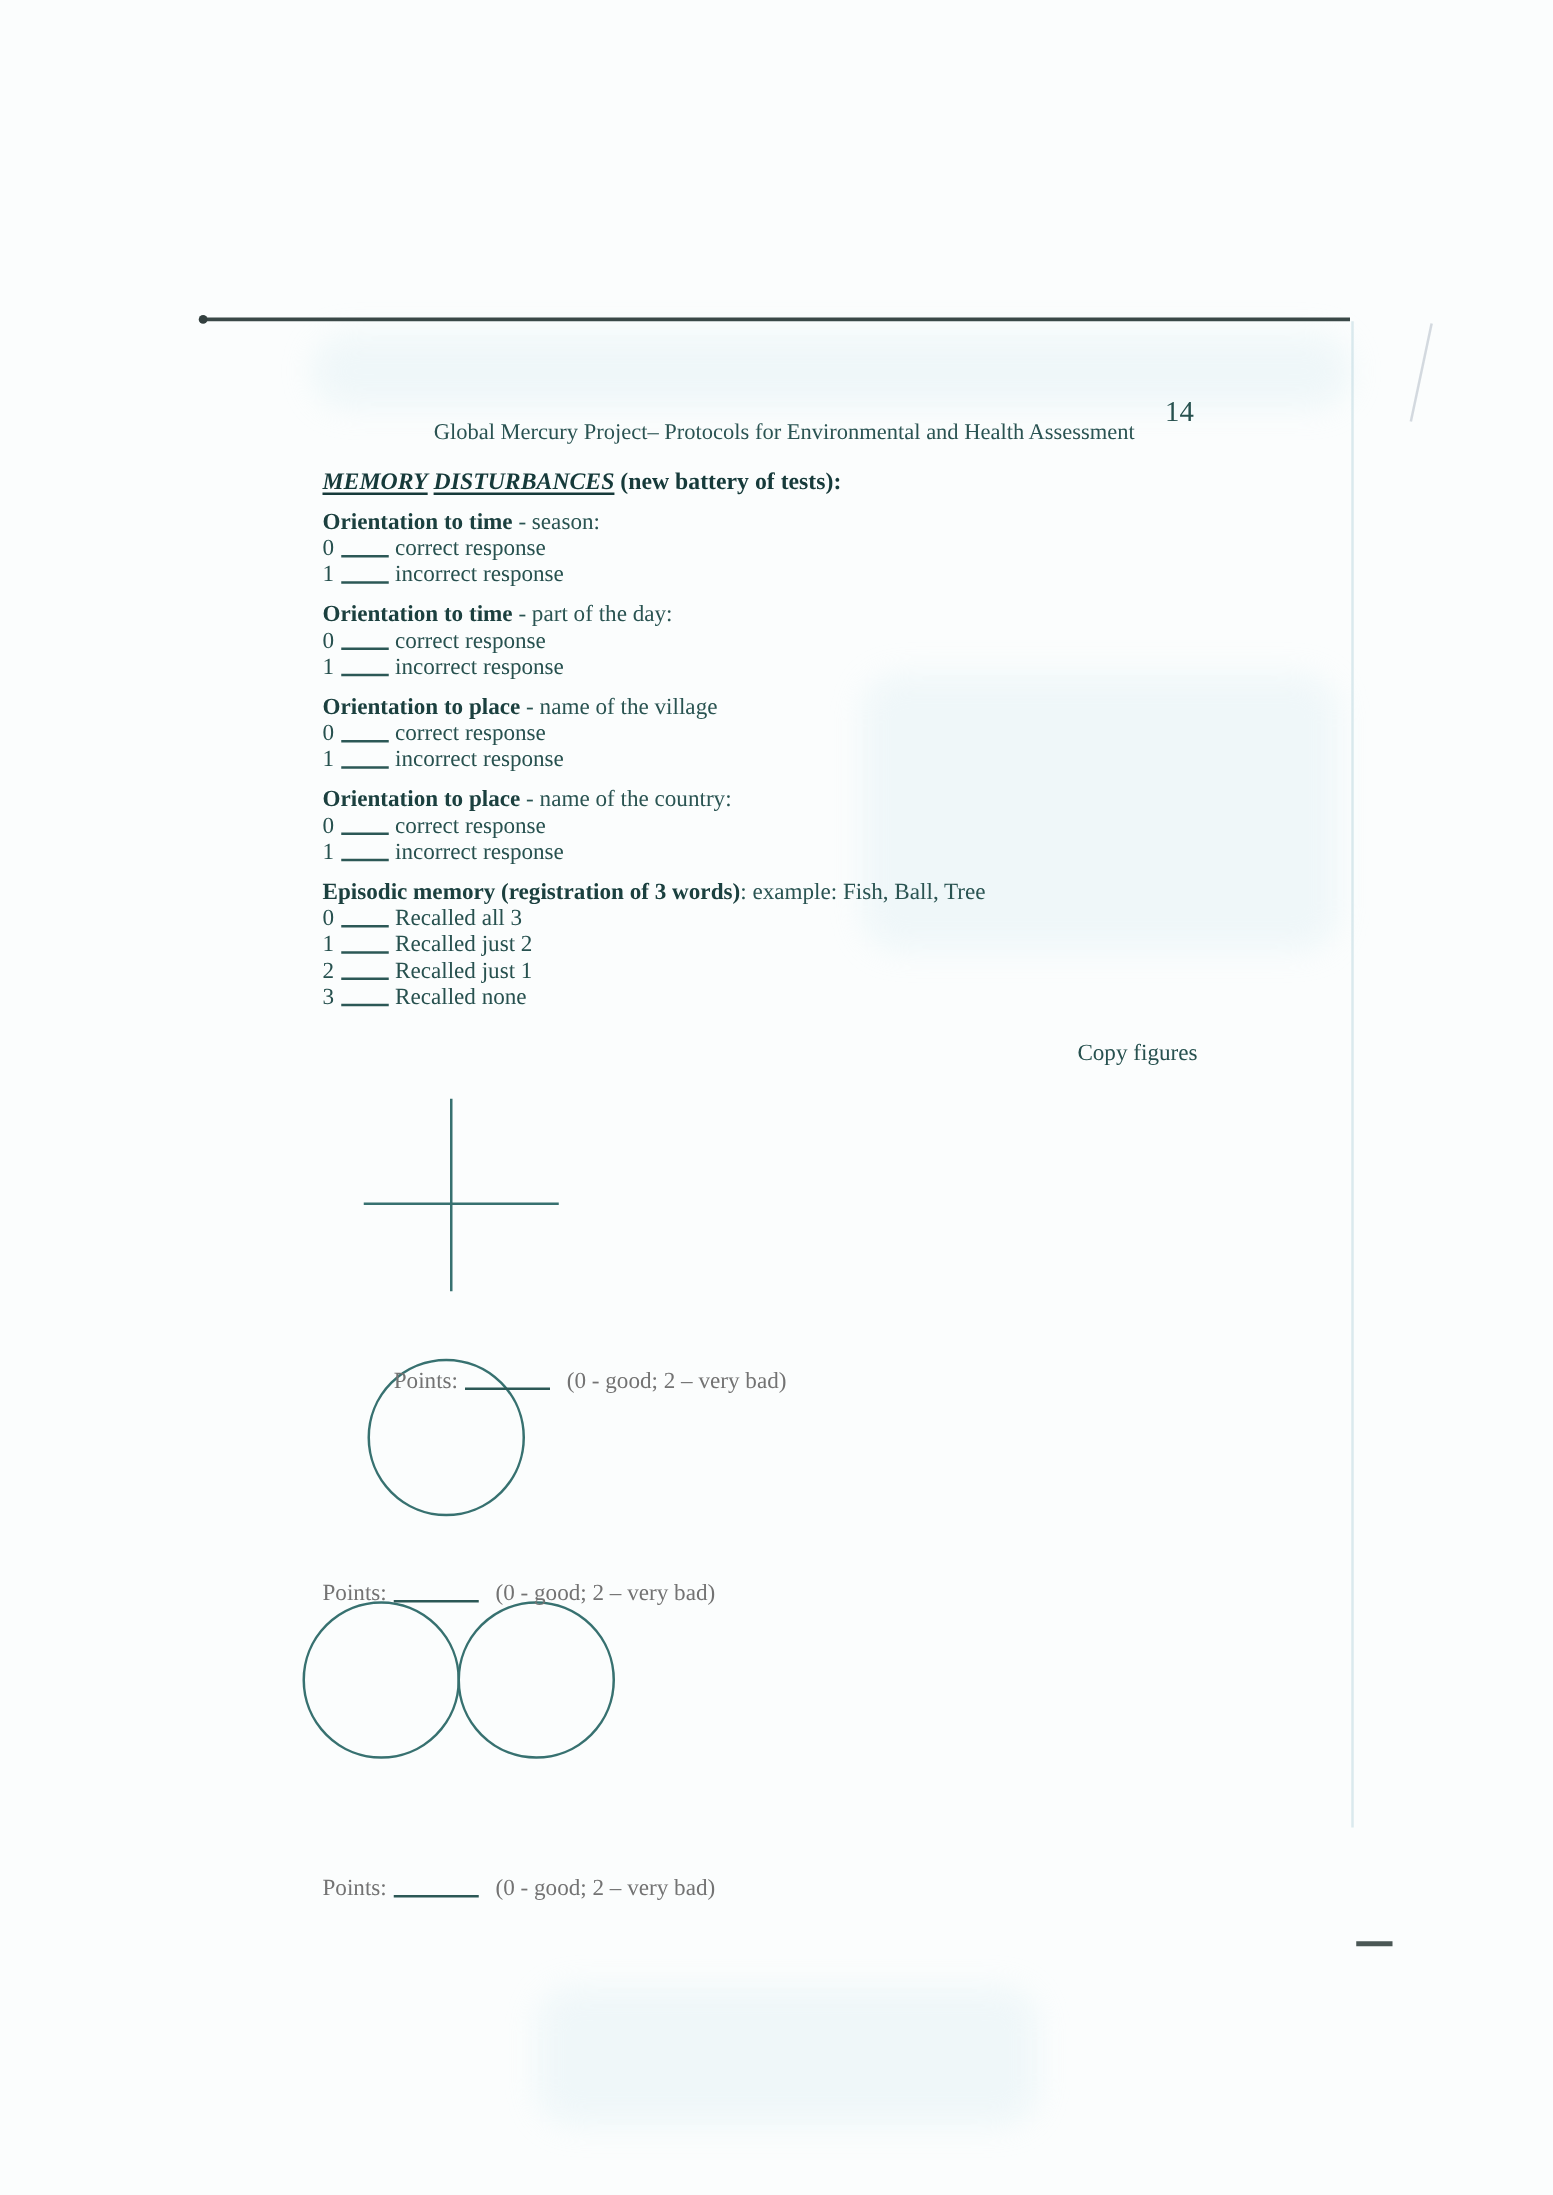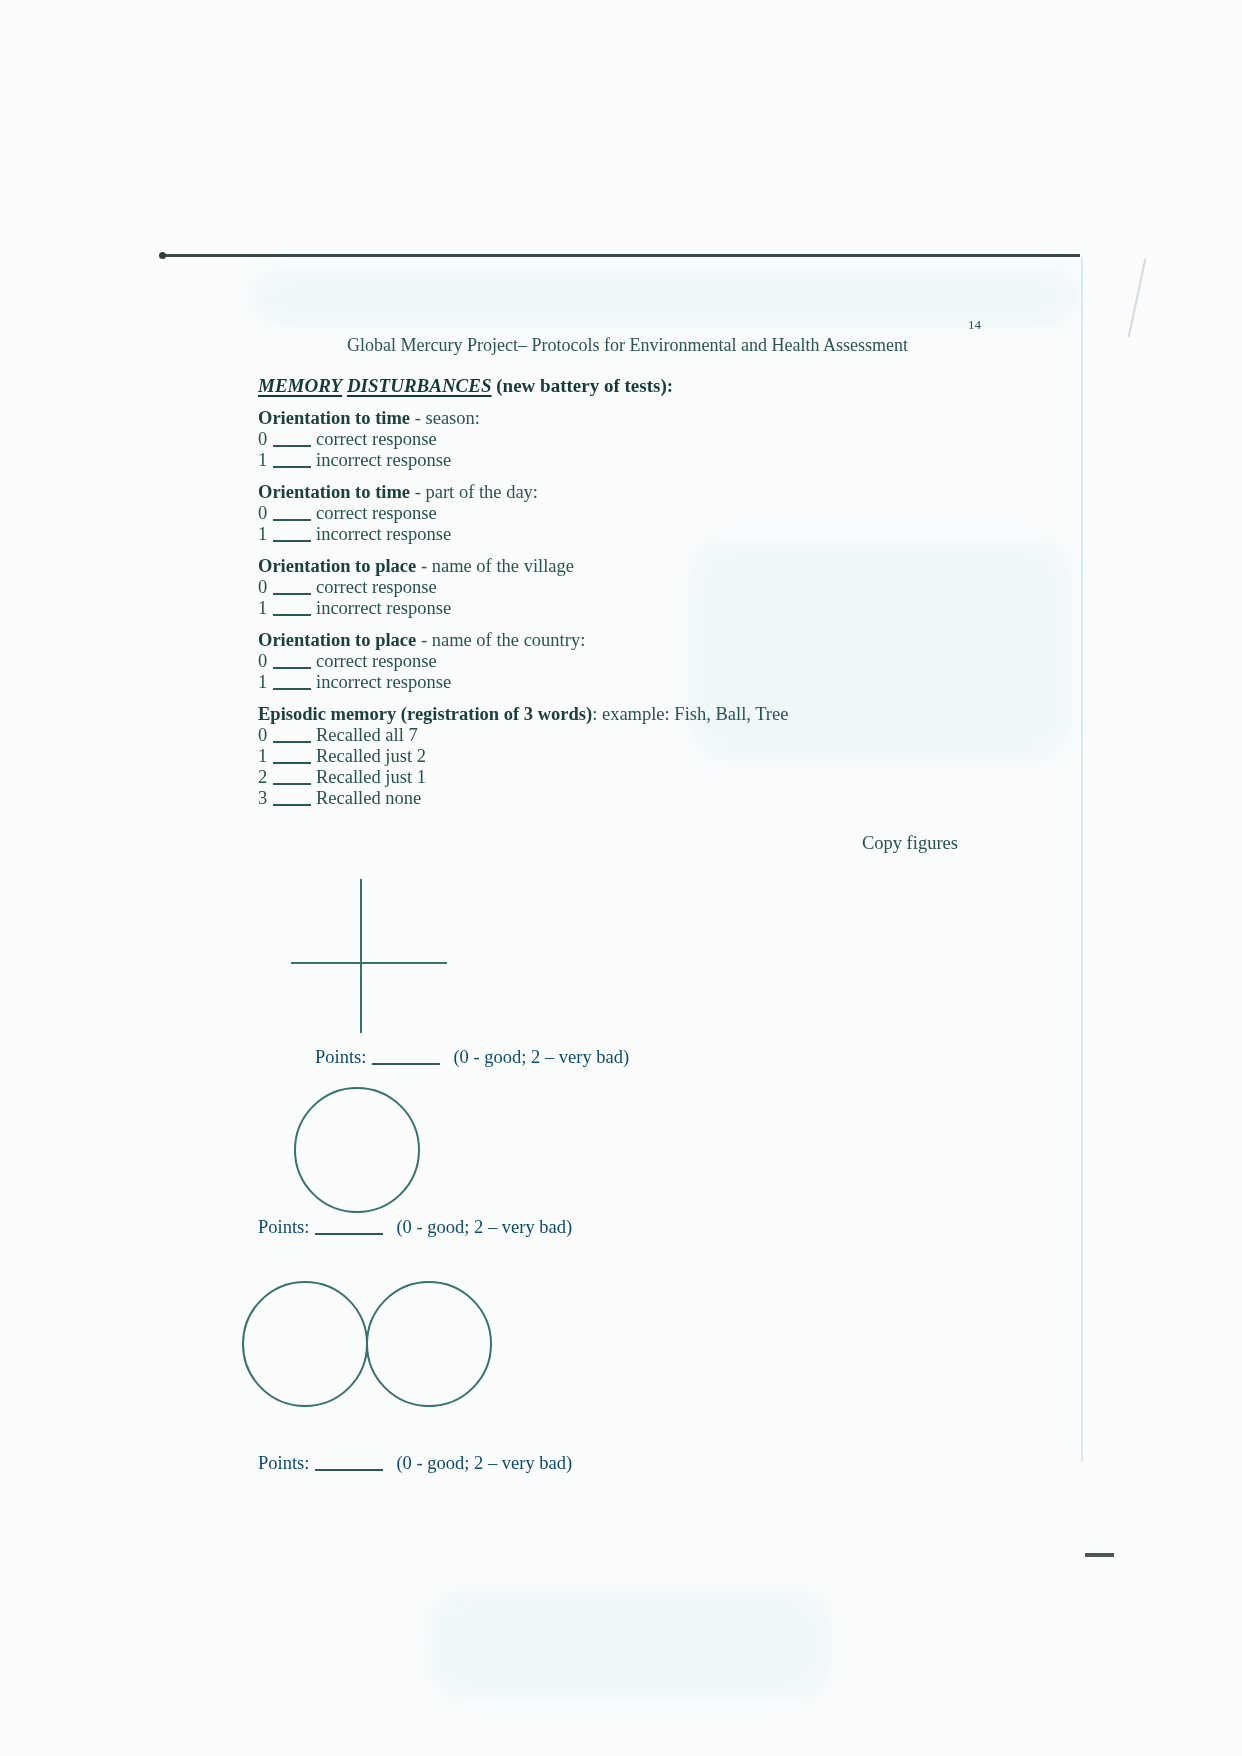--- a/index.html
+++ b/index.html
@@ -16,21 +16,21 @@
   .top-line{position:absolute;left:163px;top:254px;width:917px;height:3px;background:#3a4847;}
   .top-line-dot{position:absolute;left:159px;top:252px;width:7px;height:7px;border-radius:50%;background:#33403f;}
   .page-edge{position:absolute;left:1081px;top:257px;width:2px;height:1205px;background:rgba(170,205,214,0.40);}
   .corner-crease{position:absolute;left:1136px;top:258px;width:2px;height:80px;background:rgba(178,188,198,0.55);transform:rotate(12deg);}
   .bottom-dash{position:absolute;left:1085px;top:1553px;width:29px;height:4px;background:#4a5755;}
   
   .running-title{
     position:absolute;left:347px;top:335px;width:560px;
     font-size:18px;color:#2a5352;white-space:nowrap;
   }
-  .page-number{position:absolute;left:968px;top:317px;font-size:13px;color:#27514f;}
+  .page-number{position:absolute;left:932px;top:317px;font-size:23px;color:#27514f;}
   
   .content{position:absolute;left:258px;top:374px;width:700px;font-size:18.5px;}
   .doc-title{font-weight:bold;font-size:19px;line-height:23px;color:#163a3a;white-space:nowrap;}
   .doc-title .u{text-decoration:underline;text-decoration-thickness:2px;text-underline-offset:3px;font-style:italic;}
   .section{margin-top:10px;}
   .sec-heading{line-height:22px;white-space:nowrap;}
   .sec-bold{font-weight:bold;color:#1b403f;text-align:right;}
   .sec-rest{color:#2a5452;}
   .opt{line-height:21px;white-space:nowrap;}
   .opt-num{display:inline-block;width:15px;}
@@ -40,21 +40,21 @@
   .dex-instruction{line-height:21px;text-align:right;}
   
   .stroke{position:absolute;background:#377170;}
   .cross-v{left:360px;top:879px;width:2px;height:154px;}
   .cross-h{left:291px;top:962px;width:156px;height:2px;}
   .circle{position:absolute;border:2px solid #377170;border-radius:50%;background:transparent;}
   .circle-1{left:294px;top:1087px;width:122px;height:122px;}
   .circle-2a{left:242px;top:1281px;width:122px;height:122px;}
   .circle-2b{left:366px;top:1281px;width:122px;height:122px;}
   
-  .points{position:absolute;font-size:18.5px;line-height:22px;white-space:nowrap;color:#0c4a6e;}
+  .points{position:absolute;font-size:18.5px;line-height:22px;white-space:nowrap;color:#737373;margin-top:48px;}
   .points-1{left:315px;top:1046px;}
   .points-2{left:258px;top:1216px;}
   .points-3{left:258px;top:1452px;}
   .pblank{display:inline-block;width:68px;border-bottom:2px solid #2c5856;transform:translateY(2px);margin-left:6px;margin-right:13px;}
 </style>
 </head>
 <body>
 
 <div class="tint" style="left:250px;top:268px;width:830px;height:58px;"></div>
 <div class="tint" style="left:690px;top:540px;width:380px;height:220px;"></div>
@@ -91,21 +91,21 @@
   </div>
 
   <div class="section">
     <div class="sec-heading"><span class="sec-bold">Orientation to place</span><span class="sec-rest"> - name of the country:</span></div>
     <div class="opt"><span class="opt-num">0</span><span class="blank"></span><span>correct response</span></div>
     <div class="opt"><span class="opt-num">1</span><span class="blank"></span><span>incorrect response</span></div>
   </div>
 
   <div class="section">
     <div class="sec-heading"><span class="sec-bold">Episodic memory (registration of 3 words)</span><span class="sec-rest">: example: Fish, Ball, Tree</span></div>
-    <div class="opt"><span class="opt-num">0</span><span class="blank"></span><span>Recalled all 7</span></div>
+    <div class="opt"><span class="opt-num">0</span><span class="blank"></span><span>Recalled all 3</span></div>
     <div class="opt"><span class="opt-num">1</span><span class="blank"></span><span>Recalled just 2</span></div>
     <div class="opt"><span class="opt-num">2</span><span class="blank"></span><span>Recalled just 1</span></div>
     <div class="opt"><span class="opt-num">3</span><span class="blank"></span><span>Recalled none</span></div>
   </div>
 
   <div class="dex">
     <div class="dex-instruction">Copy figures</div>
   </div>
 </div>
 

